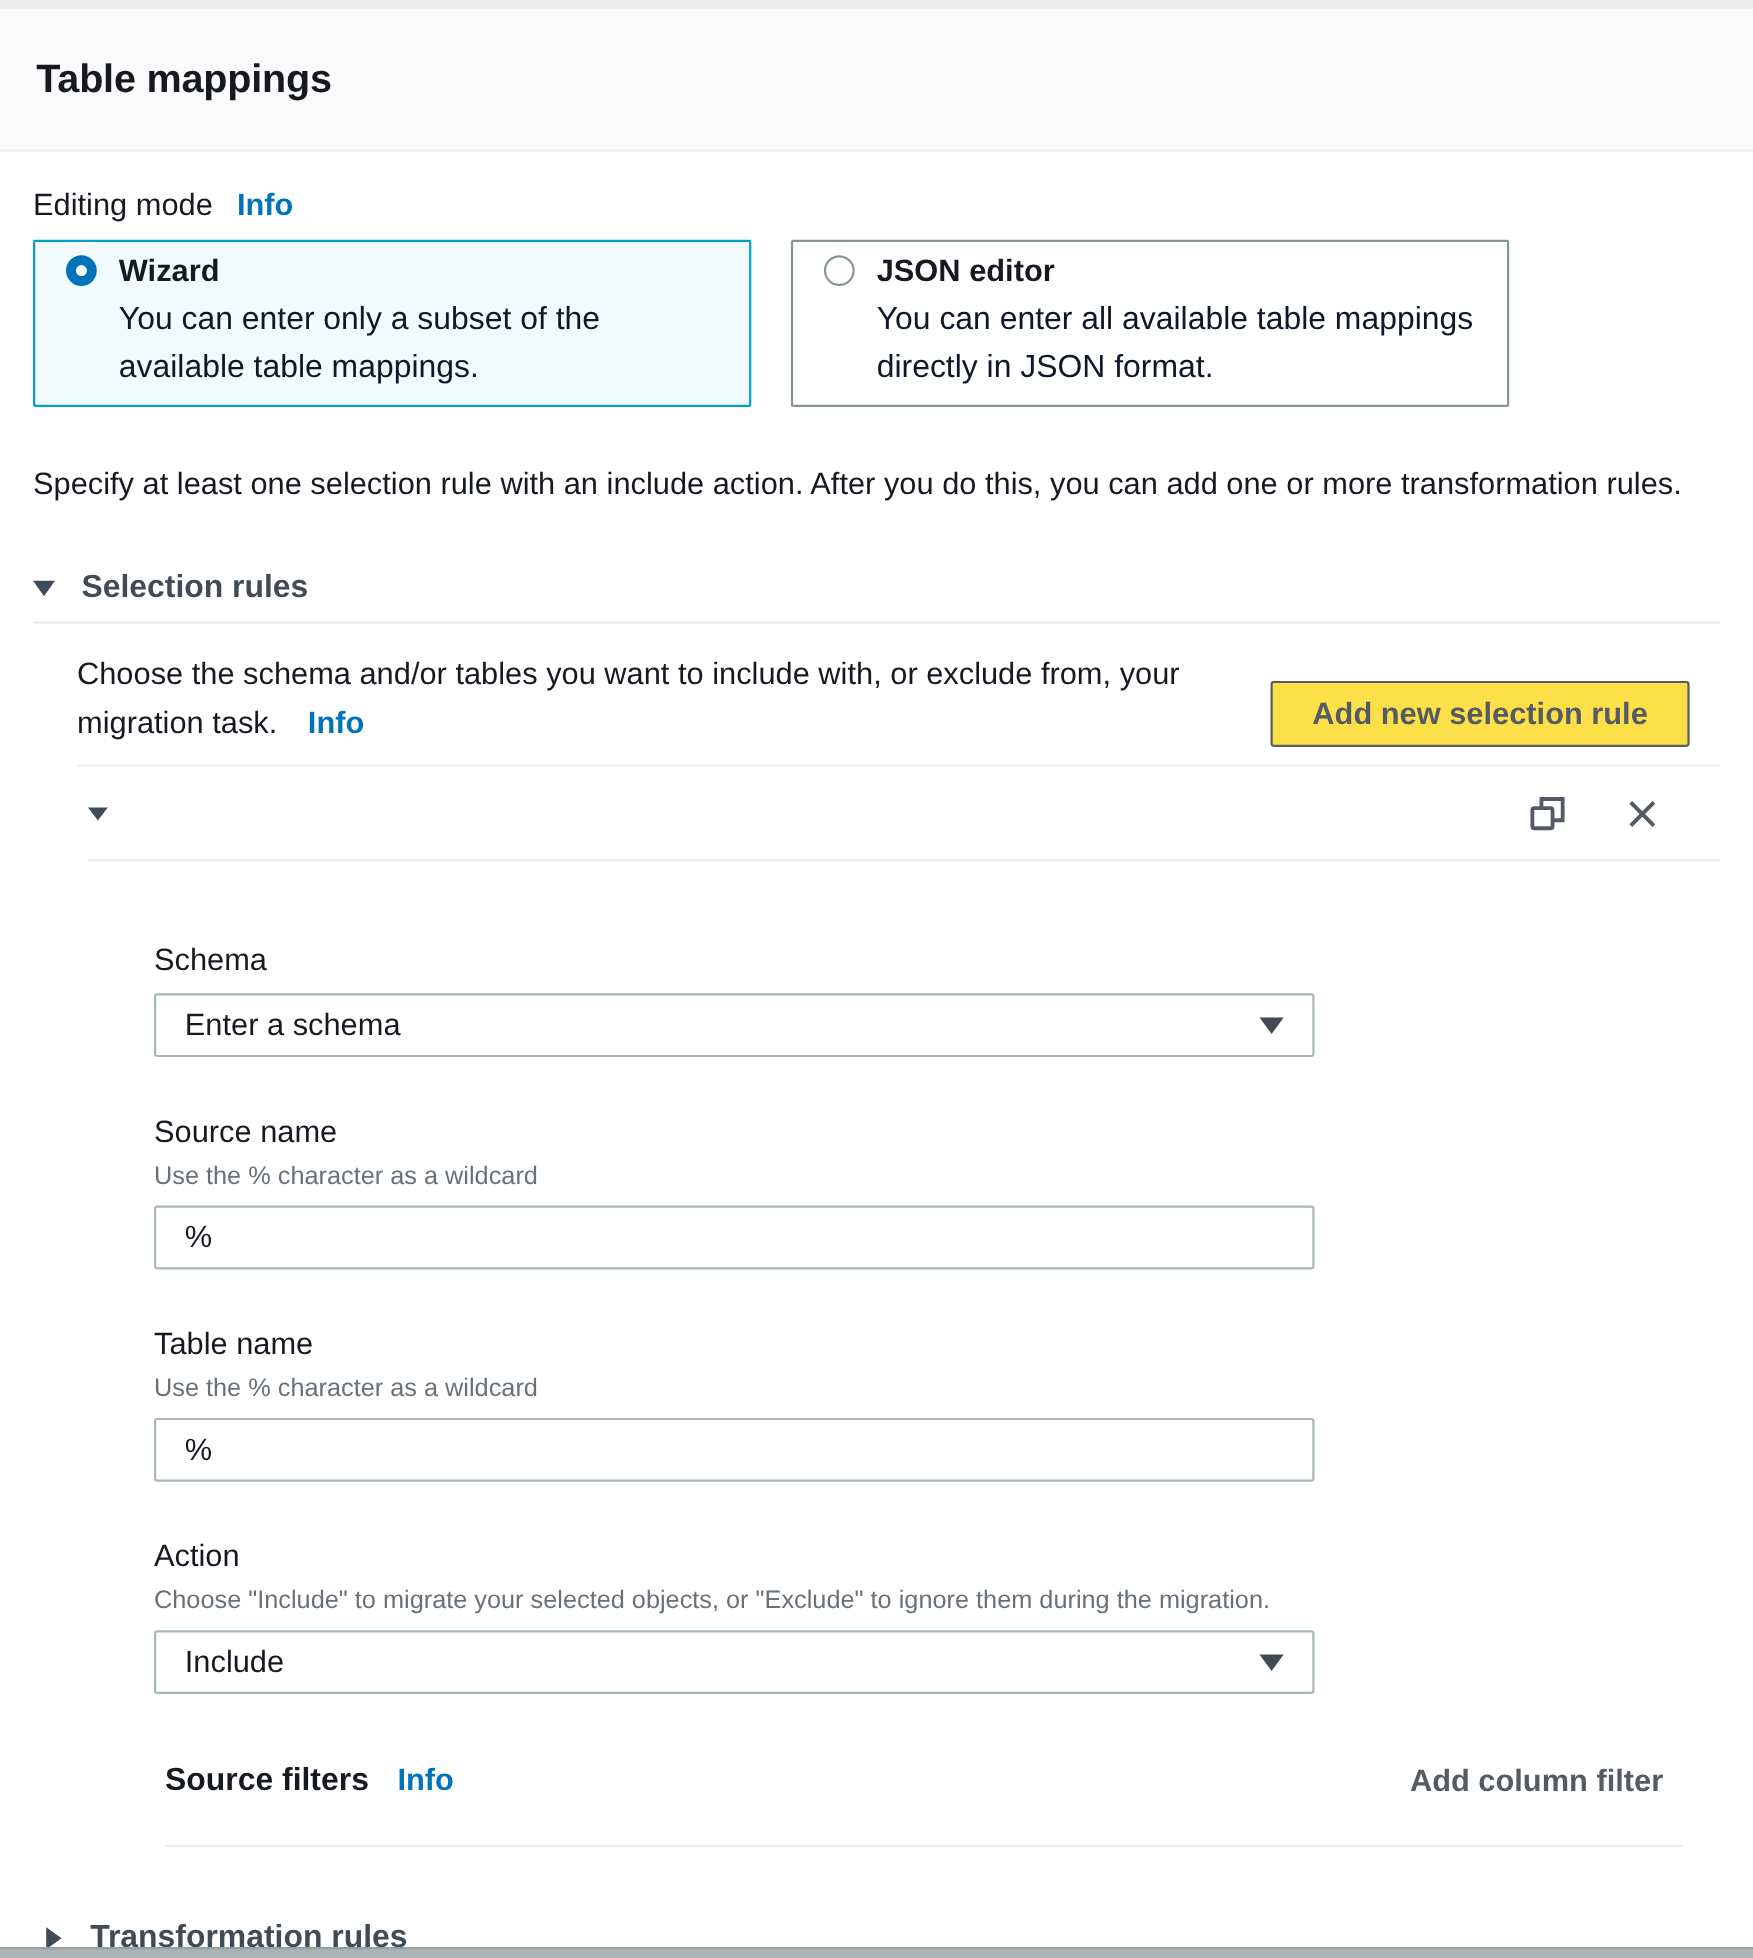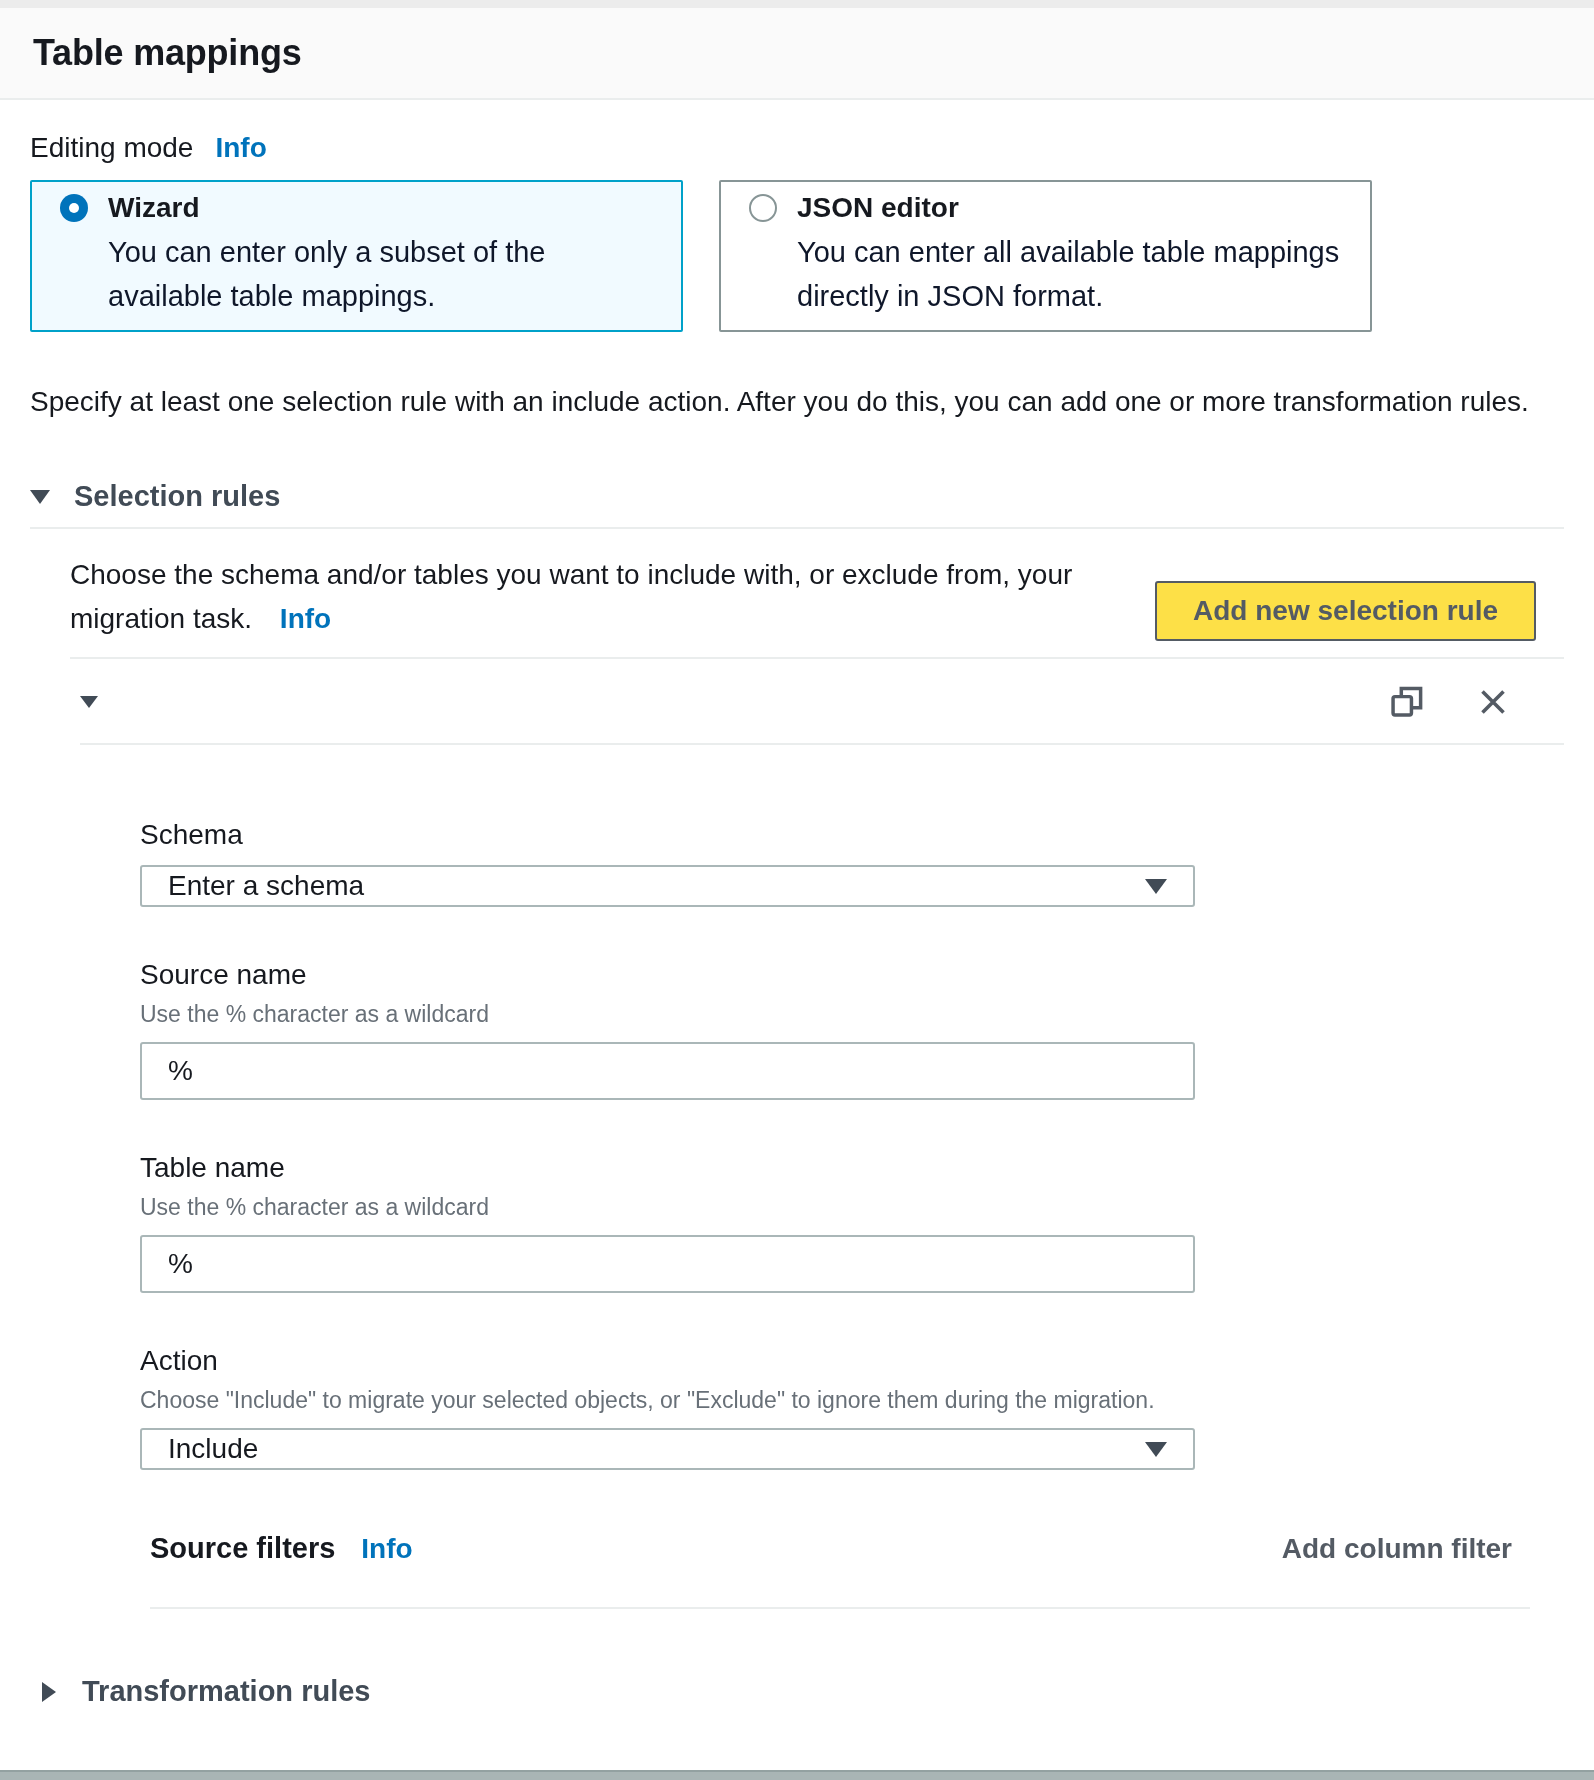--- a/index.html
+++ b/index.html
@@ -4,21 +4,21 @@
 <style>
   * { margin:0; padding:0; box-sizing:border-box; }
   html,body { width:1594px; height:1780px; }
   body {
     font-family:"Liberation Sans", sans-serif;
     color:#16191f; background:#ffffff; position:relative; overflow:hidden;
     font-size:28px;
   }
   .top-strip { height:8px; background:#ececec; }
   .panel-header {
-    height:92px; background:#fafafa; border-bottom:2px solid #eaeded;
+    height:130px; background:#fafafa; border-bottom:2px solid #eaeded;
     display:flex; align-items:center; padding:0 33px;
   }
   .panel-title { font-size:36px; font-weight:700; color:#16191f; letter-spacing:-0.2px; }
   .body { padding:0 30px; }
 
   .field-row { display:flex; align-items:baseline; gap:22px; margin-top:32px; }
   .info-link { color:#0073bb; font-weight:700; font-size:28px; text-decoration:none; cursor:pointer; }
 
   .cards { display:flex; gap:36px; margin-top:16px; }
   .card {
@@ -67,21 +67,21 @@
   .rule-actions { margin-left:auto; display:flex; align-items:center; gap:48px; }
   .icon-btn { width:38px; height:38px; display:flex; align-items:center; justify-content:center; cursor:pointer; background:none; border:none; padding:0; }
   .icon-btn svg { stroke:#545b64; fill:none; }
   .divider.indent2 { margin-top:22px; margin-left:50px; }
 
   .rule-body { padding-left:110px; }
   .form-label { font-size:28px; color:#16191f; margin-top:52px; }
   .form-label.first { margin-top:74px; }
   .field-desc { margin-top:10px; font-size:23px; color:#687078; }
   .control {
-    margin-top:14px; width:1055px; height:42px; border:2px solid #aab7b8; border-radius:3px;
+    margin-top:14px; width:1055px; height:58px; border:2px solid #aab7b8; border-radius:3px;
     background:#fff; display:flex; align-items:center; padding:0 26px; font-size:28px; color:#16191f;
   }
   .select { justify-content:space-between; cursor:pointer; }
   .select-caret { width:0; height:0; border-left:11px solid transparent; border-right:11px solid transparent; border-top:15px solid #414b56; }
   input.text-input {
     margin-top:14px; width:1055px; height:58px; border:2px solid #aab7b8; border-radius:3px;
     padding:0 26px; font-size:28px; color:#16191f; font-family:"Liberation Sans", sans-serif; outline:none;
   }
 
   .source-filters-row {

